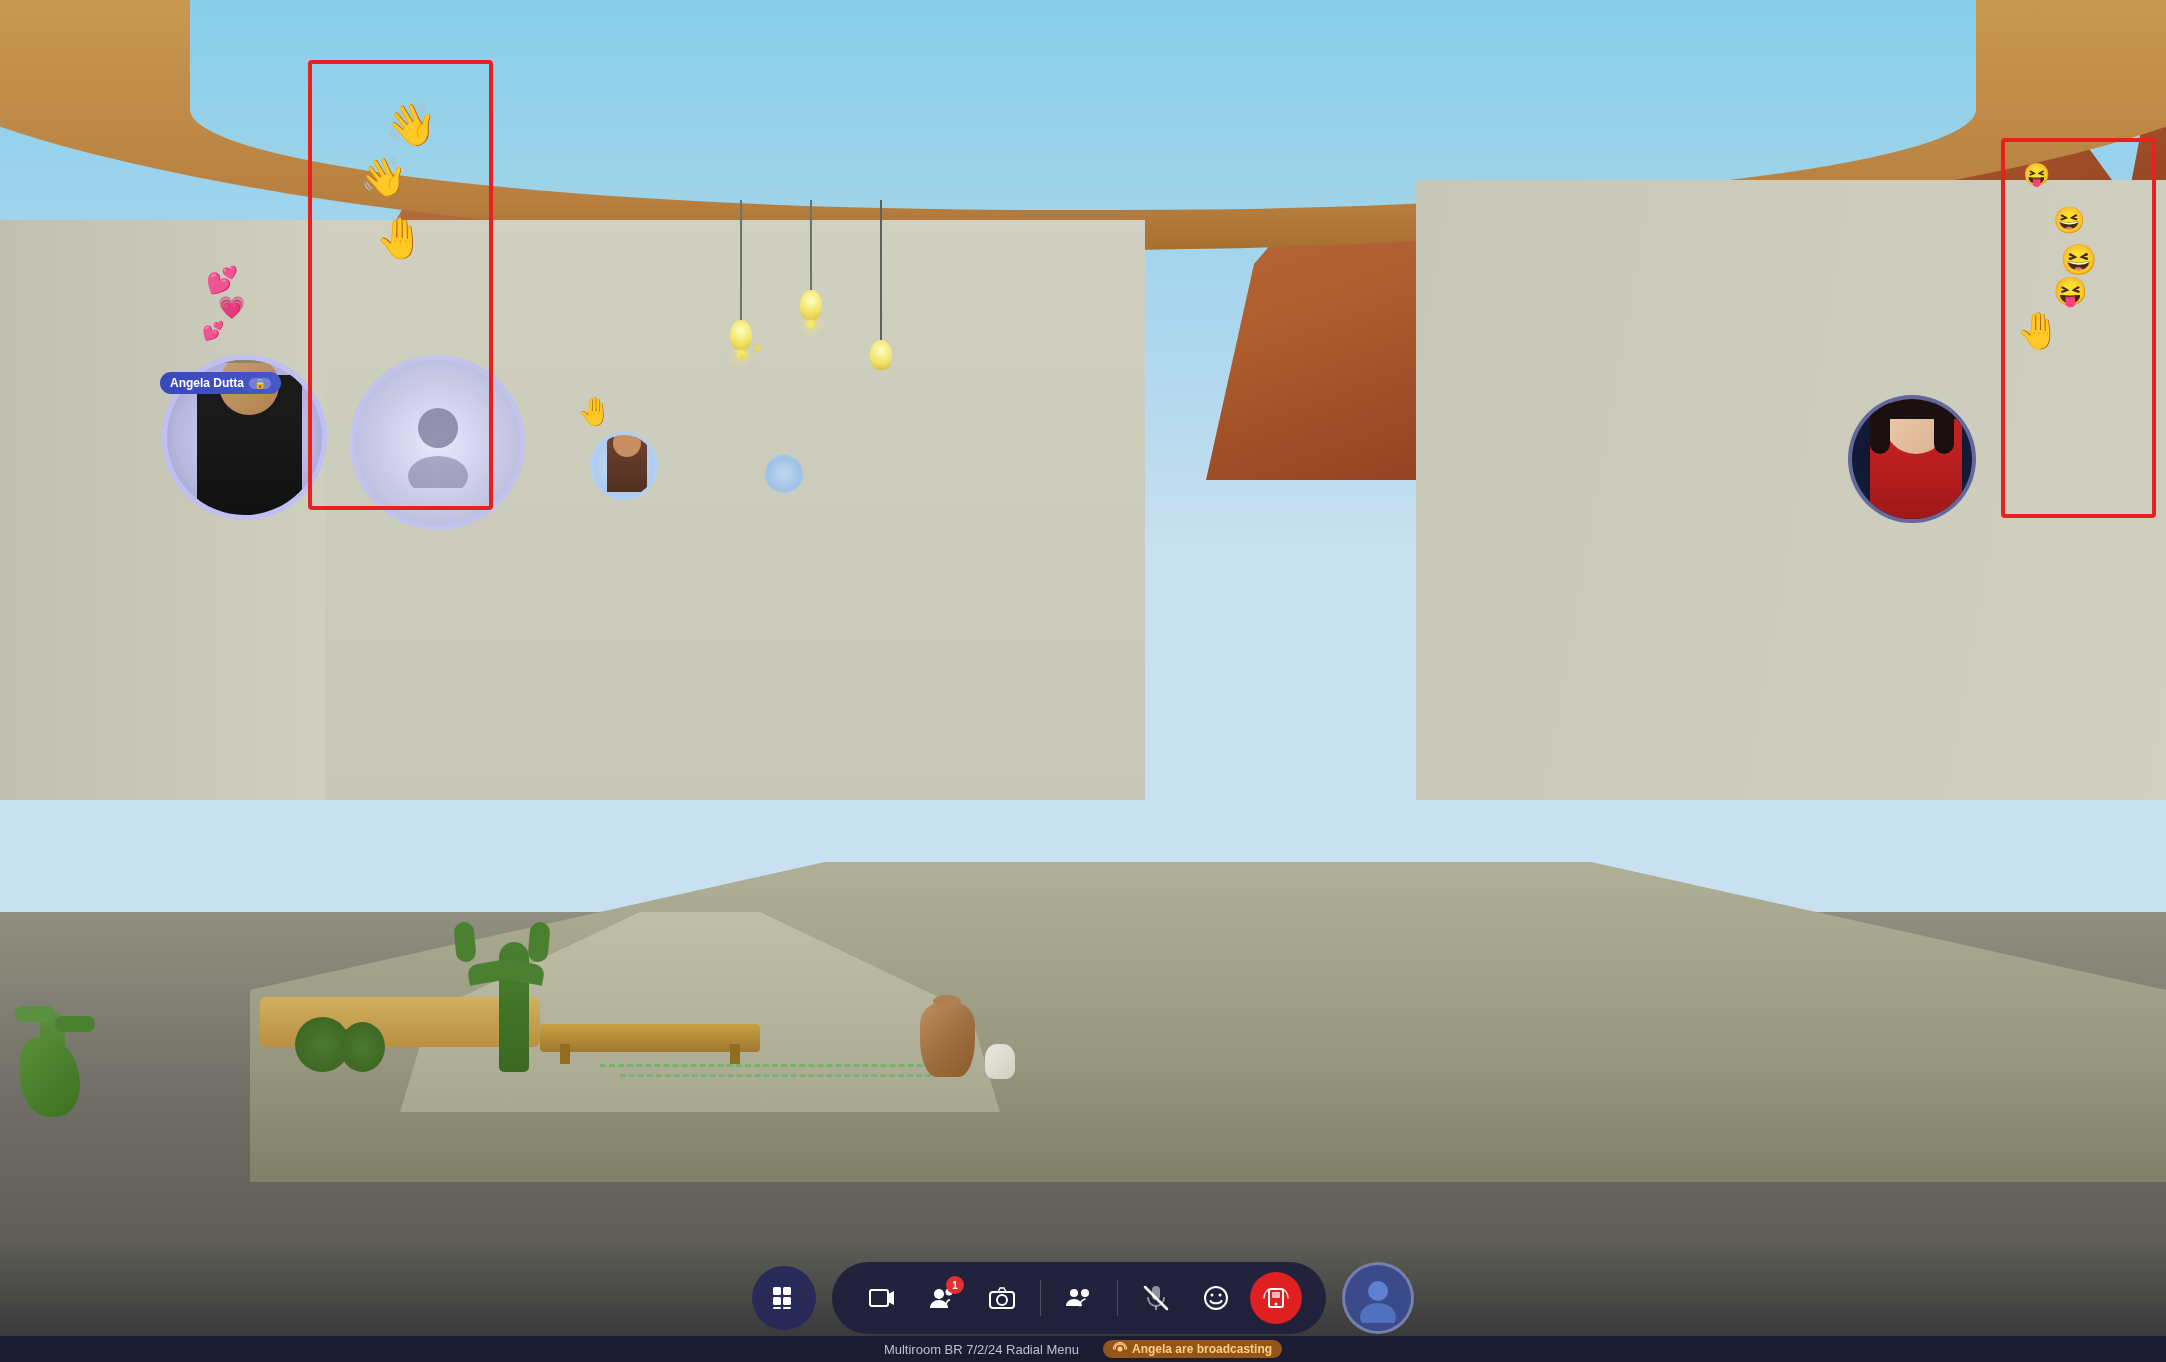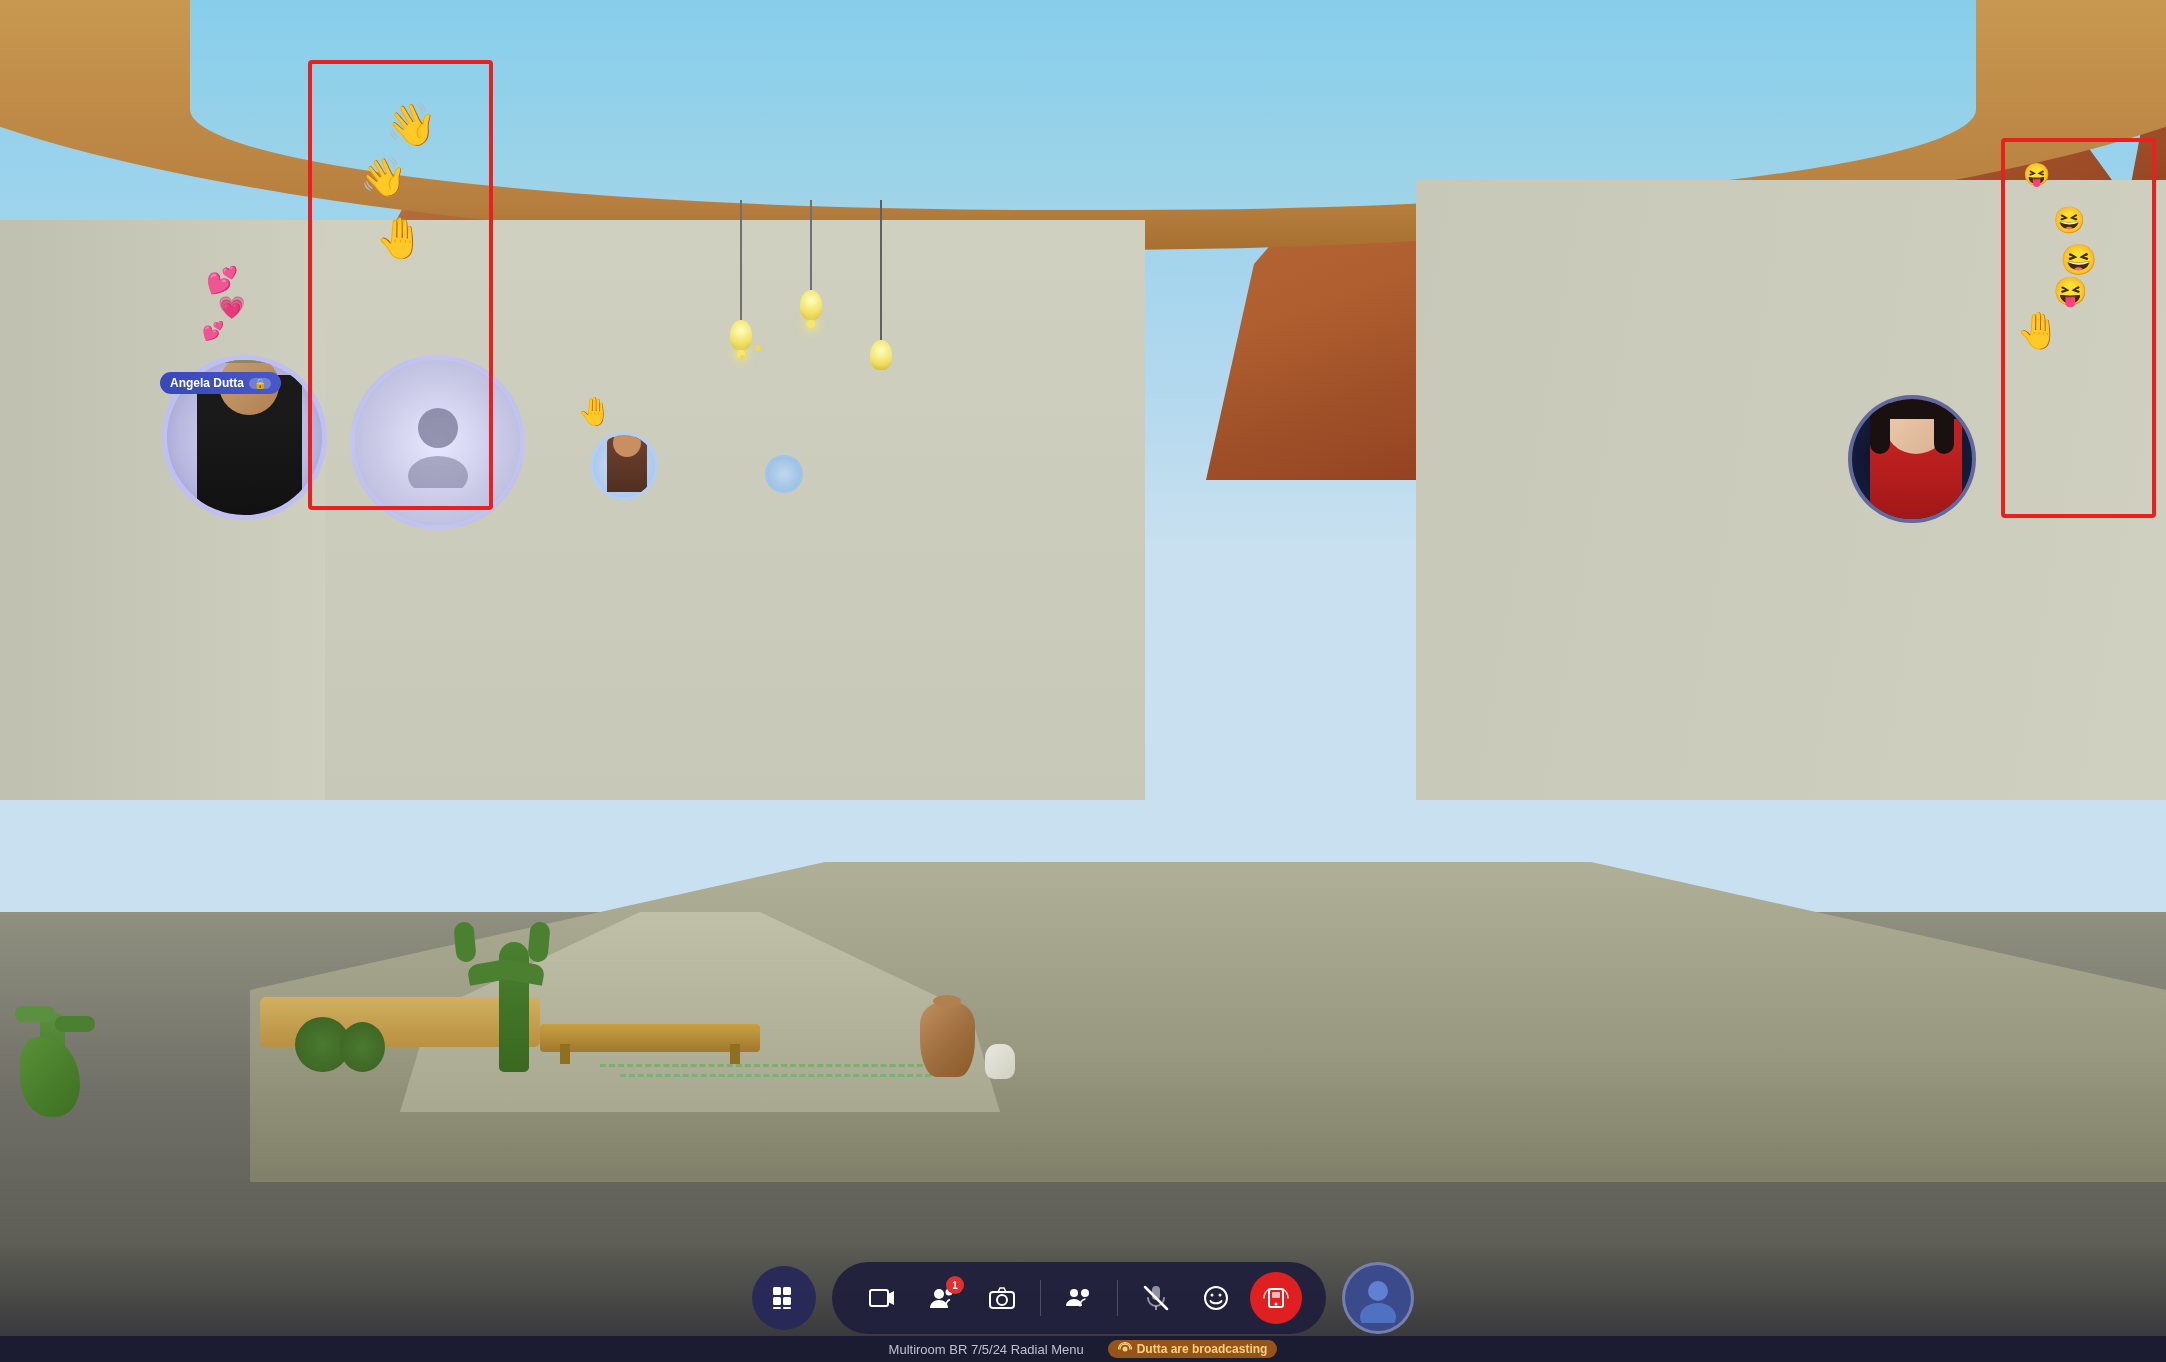--- a/index.html
+++ b/index.html
@@ -394,25 +394,25 @@
       <circle cx="25" cy="25" r="25" fill="#3a4a8a"></circle>
       <circle cx="25" cy="18" r="10" fill="#6080d0"></circle>
       <ellipse cx="25" cy="44" rx="18" ry="14" fill="#5070c0"></ellipse>
     </svg>
   </div>
 
 </div>
 
 <div class="status-bar">
   <div class="status-item">
-    <span style="color:rgba(220,220,240,0.85);font-size:13px;">Multiroom BR 7/5/24 Radial Menu</span>
+    <span style="color:rgba(220,220,240,0.85);font-size:13px;">Multiroom BR 7/2/24 Radial Menu</span>
   </div>
   <div class="broadcasting-badge">
     <svg width="14" height="14" viewBox="0 0 14 14" fill="#ffd080">
       <circle cx="7" cy="7" r="2.5"></circle>
       <path d="M2 7c0-2.8 2.2-5 5-5" stroke="#ffd080" stroke-width="1.3" fill="none" stroke-linecap="round"></path>
       <path d="M12 7c0-2.8-2.2-5-5-5" stroke="#ffd080" stroke-width="1.3" fill="none" stroke-linecap="round"></path>
       <path d="M0.5 7c0-3.6 2.9-6.5 6.5-6.5" stroke="#ffd080" stroke-width="1.1" fill="none" stroke-linecap="round"></path>
       <path d="M13.5 7c0-3.6-2.9-6.5-6.5-6.5" stroke="#ffd080" stroke-width="1.1" fill="none" stroke-linecap="round"></path>
     </svg>
-    <span>Dutta are broadcasting</span>
+    <span>Angela are broadcasting</span>
   </div>
 </div>
 
 </body></html>

